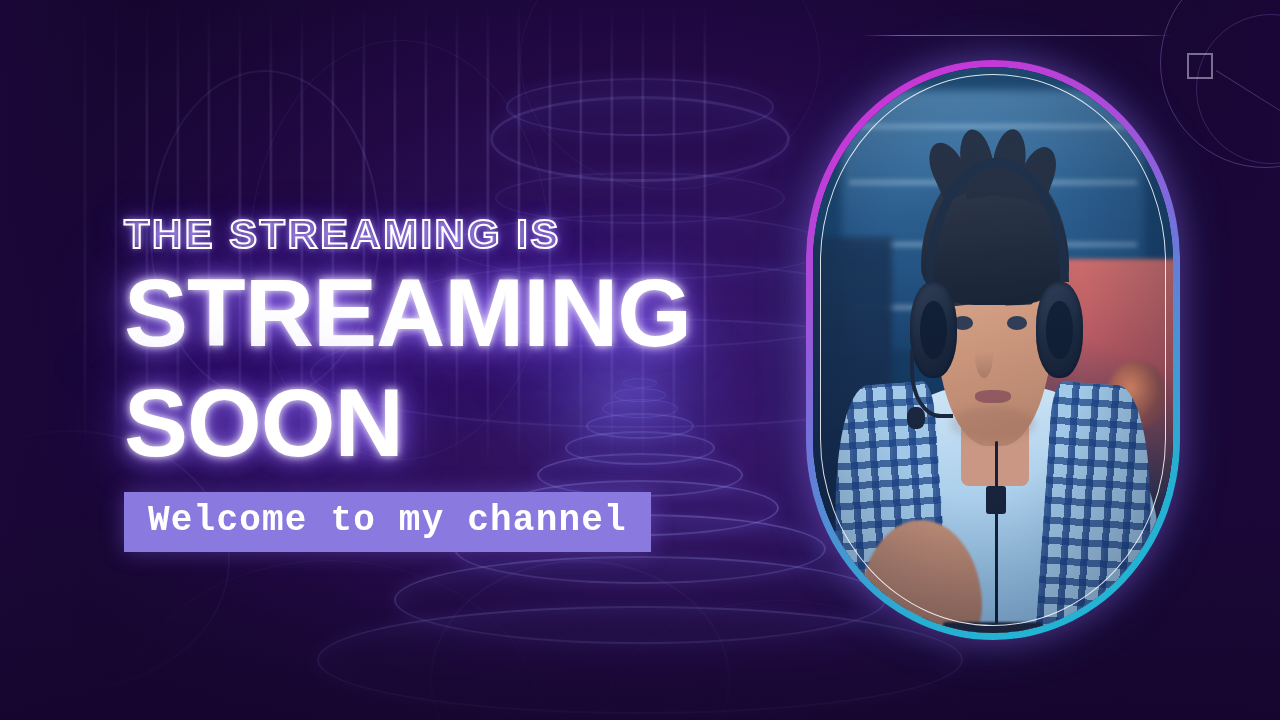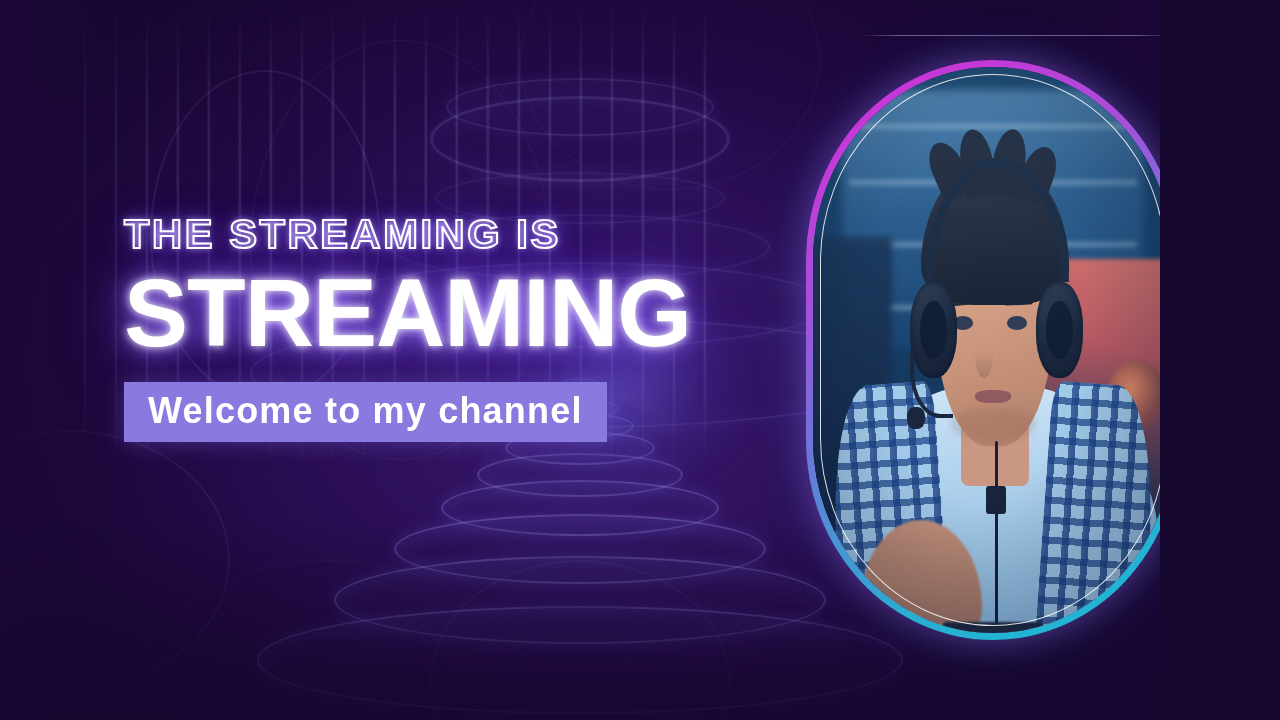--- a/index.html
+++ b/index.html
@@ -6,21 +6,21 @@
   * { margin:0; padding:0; box-sizing:border-box; }
   html, body {
     width:1280px; height:720px;
     overflow:hidden;
     background:#14062c;
     font-family:"Liberation Sans", sans-serif;
   }
 
   #stage {
     position:relative;
-    width:1160px; height:720px;
+    width:1280px; height:720px;
     overflow:hidden;
     background:
       radial-gradient(ellipse 720px 520px at 52% 54%, #3a1a72 0%, #2c0f58 38%, #220945 62%, #1b0738 100%),
       #1b0738;
   }
 
   
   .bg-layer { position:absolute; inset:0; pointer-events:none; }
 
   .tunnel { position:absolute; left:0; top:0; width:100%; height:100%; }
@@ -164,20 +164,21 @@
     padding:10px 24px 12px 24px;
     box-shadow:0 0 22px rgba(120,95,220,0.45);
   }
   .banner-text {
     font-size:36px;
     font-weight:700;
     letter-spacing:1.2px;
     line-height:1.05;
     color:#ffffff;
     white-space:nowrap;
+    font-family:Liberation Mono, monospace;
   }
 
   
   .photo-frame {
     position:absolute;
     left:806px; top:60px;
     width:374px; height:580px;
     border-radius:187px / 200px;
     padding:7px;
     background:linear-gradient(150deg,
@@ -430,20 +431,21 @@
   <div class="hud-arc2"></div>
   <div class="hud-diag"></div>
   <div class="hud-line"></div>
   <div class="hud-square"></div>
 
   <div class="text-block">
     <div class="eyebrow">THE STREAMING IS</div>
 
     <div class="headline">
       <span class="l1">STREAMING</span>
+      <span class="l2">SOON</span>
     </div>
 
     <div class="banner">
       <div class="banner-text">Welcome to my channel</div>
     </div>
   </div>
 
   <div class="photo-frame">
     <div class="photo-inner-ring"></div>
     <div class="photo-clip">

